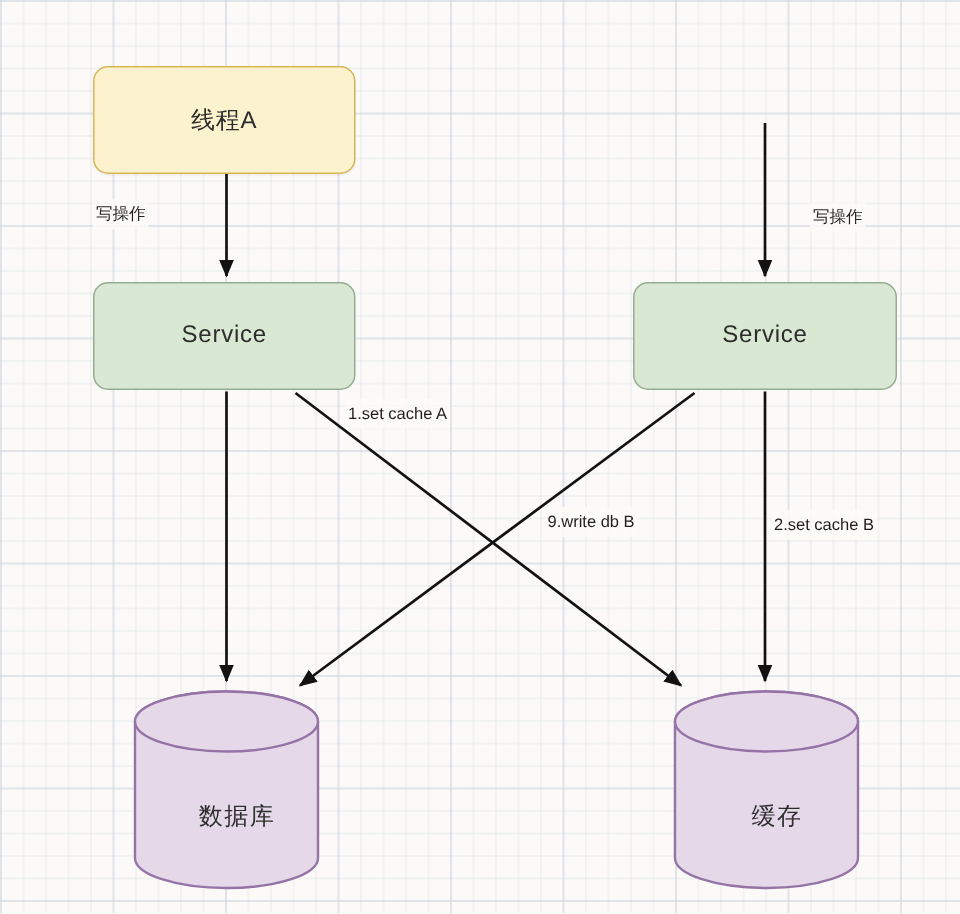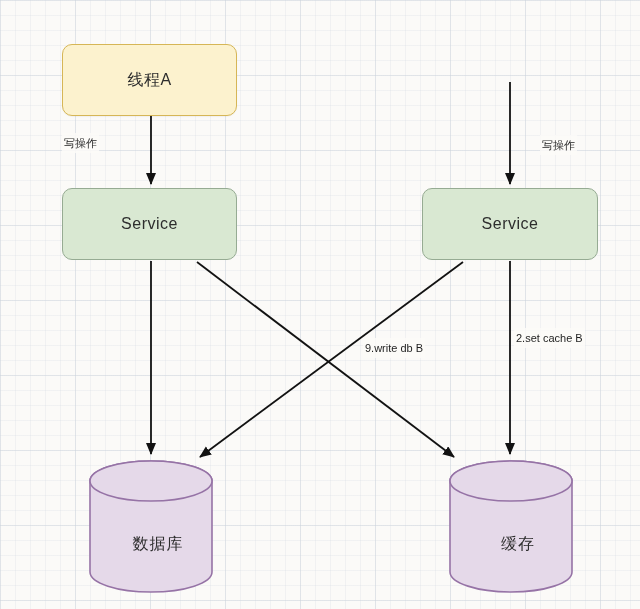--- a/index.html
+++ b/index.html
@@ -53,21 +53,21 @@
     white-space: nowrap;
     background: rgba(251,250,248,0.85);
     padding: 0 2px;
     line-height: 20px;
   }
   #label-write-op-a { left: 62px;  top: 133px; }
   #label-write-op-b { left: 540px; top: 135px; }
   #label-set-cache-a { left: 230px; top: 266px; }
   #label-write-db-a  { left: 21px;  top: 342px; }
   #label-write-db-b  { left: 363px; top: 338px; }
-  #label-set-cache-b { left: 514px; top: 328px; }
+  #label-set-cache-b { left: 514px; top: 340px; }
 
   .store-label {
     position: absolute;
     width: 136px;
     text-align: center;
     font-size: 16px;
     color: #2d2d2d;
     letter-spacing: 1px;
   }
   #label-database { left: 90px;  top: 534px; }
@@ -135,16 +135,17 @@
   </div>
   <div id="service-b" class="node service">
     <span>Service</span>
   </div>
 
   <div id="label-database" class="store-label">数据库</div>
   <div id="label-cache" class="store-label">缓存</div>
 
   <div id="label-write-op-a" class="edge-label">写操作</div>
   <div id="label-write-op-b" class="edge-label">写操作</div>
+  <div id="label-set-cache-a" class="edge-label">1.set cache A</div>
   <div id="label-set-cache-b" class="edge-label">2.set cache B</div>
   <div id="label-write-db-b" class="edge-label">9.write db B</div>
 
 </div>
 
 </body></html>

